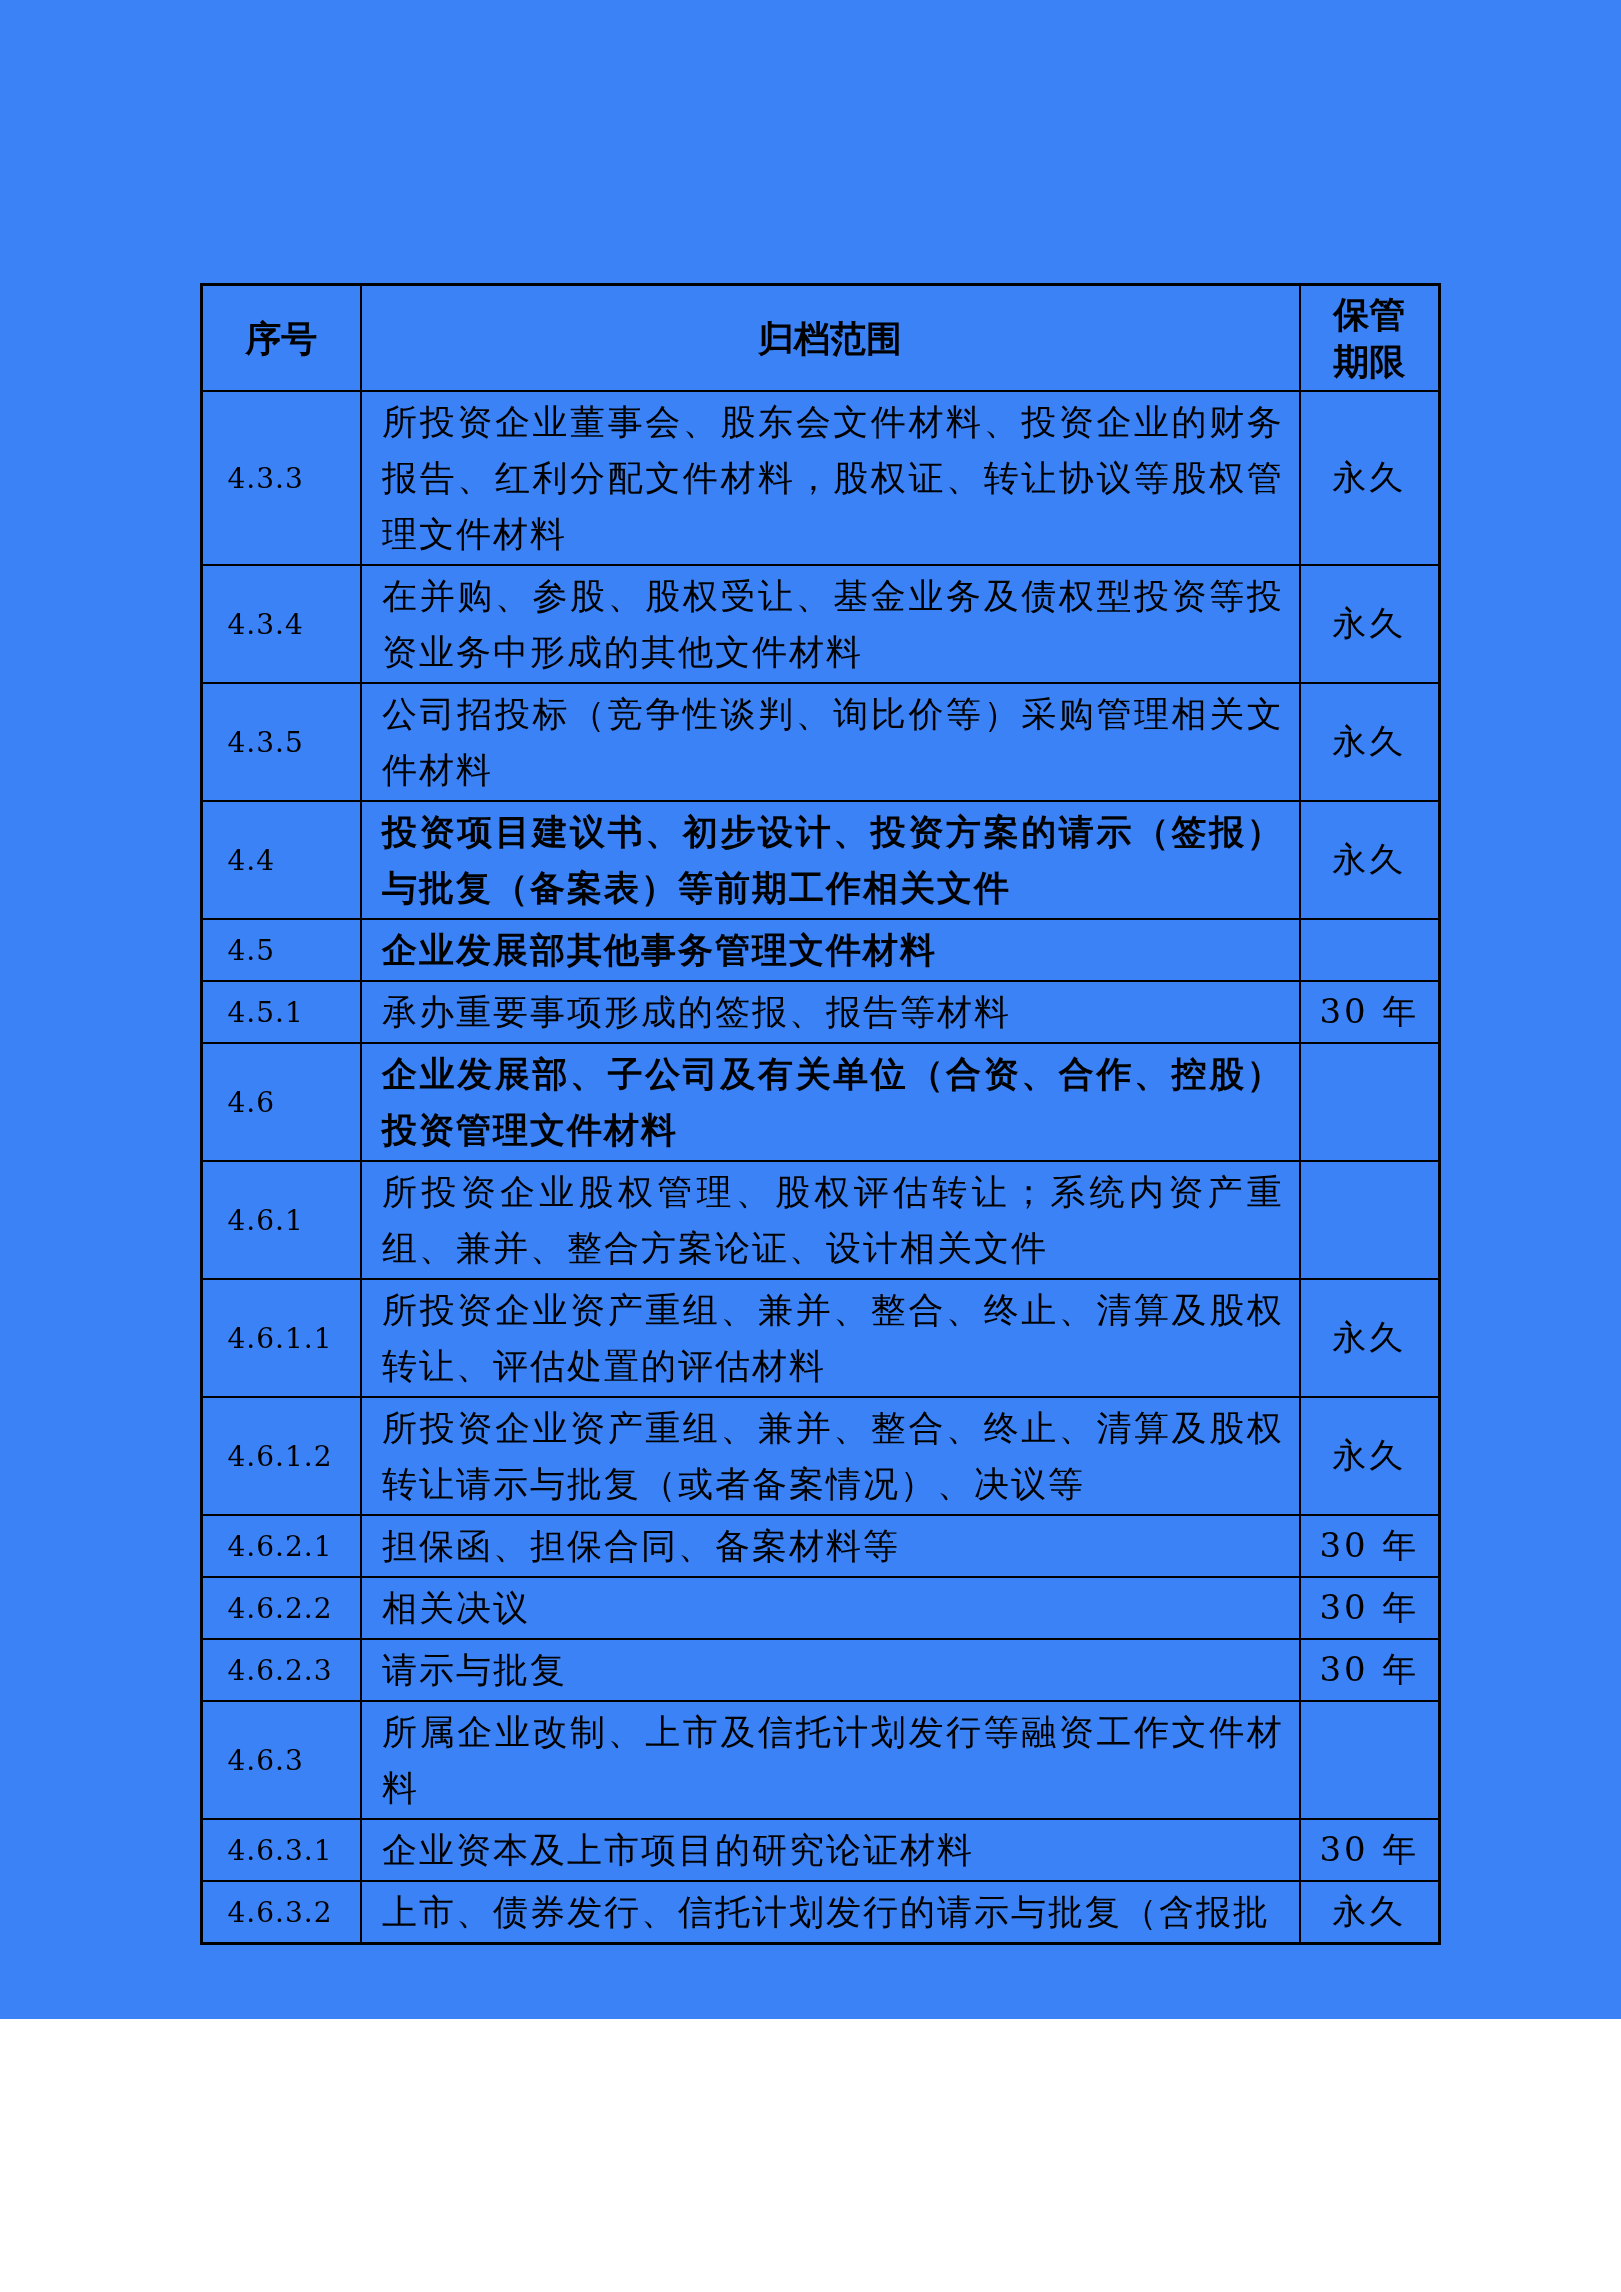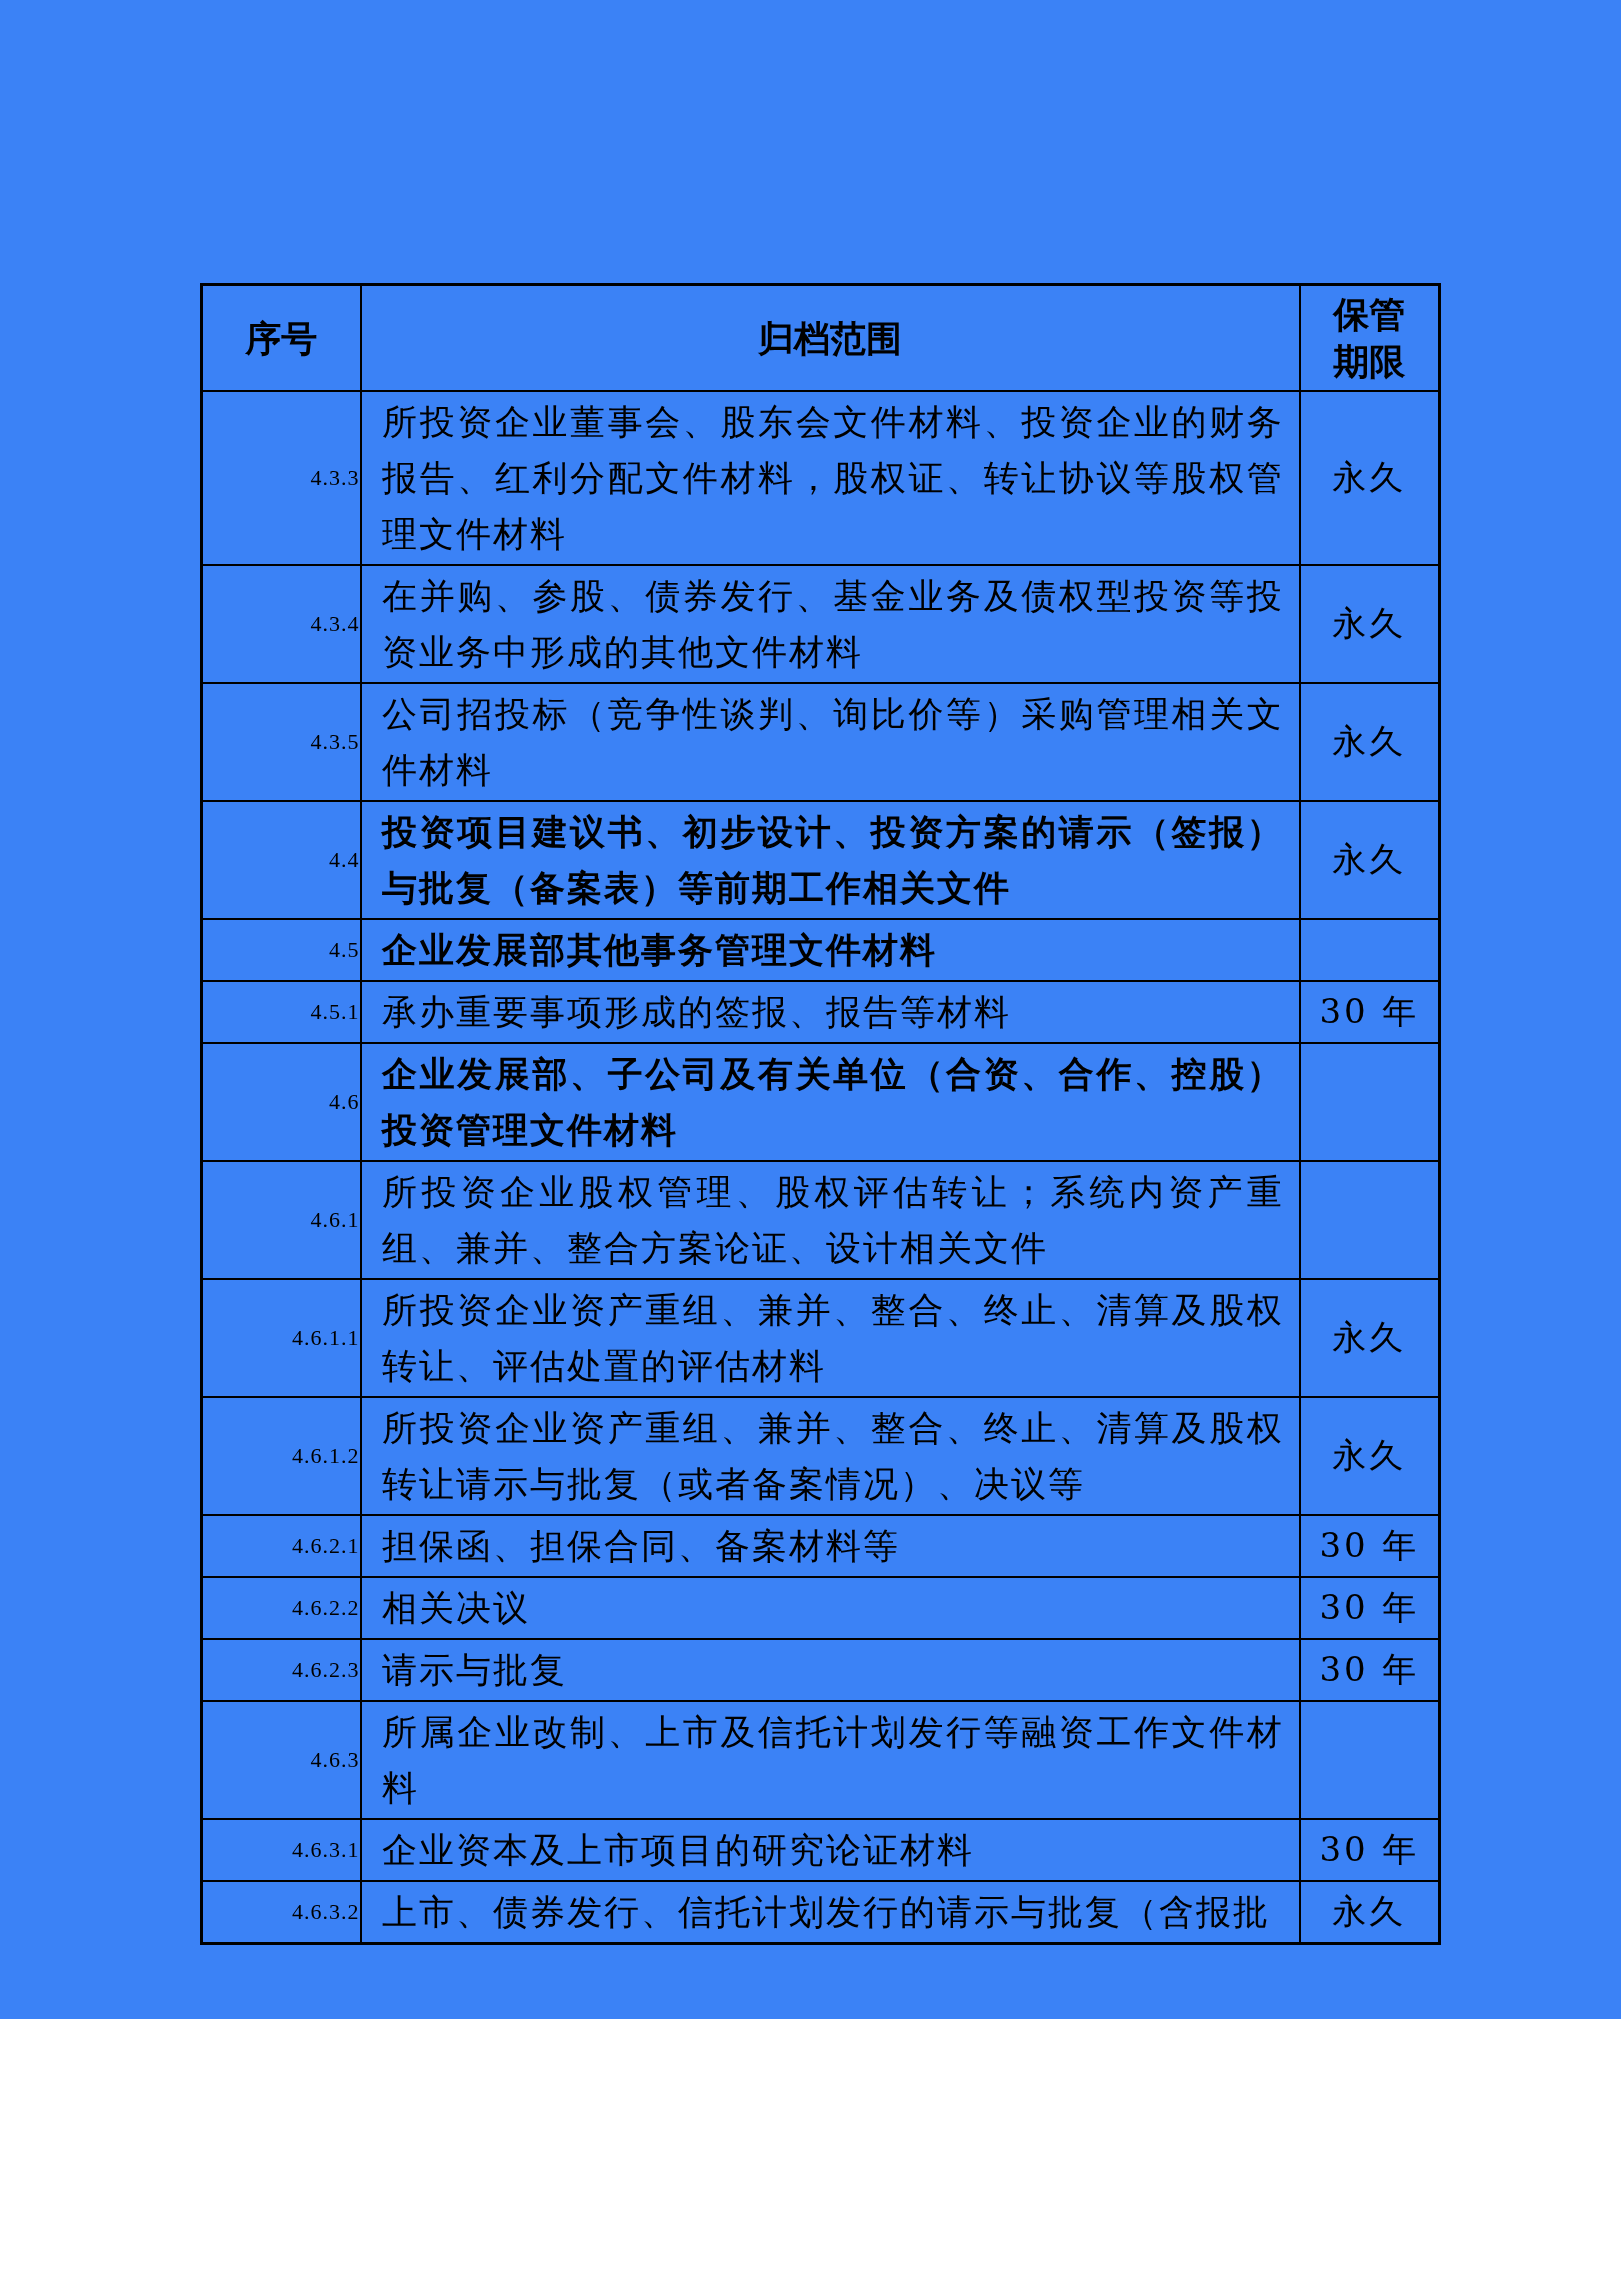--- a/index.html
+++ b/index.html
@@ -30,26 +30,25 @@
     font-weight: 700;
     font-size: 36px;
     text-align: center;
     vertical-align: middle;
     height: 104px;
     line-height: 49px;
     padding: 0;
   }
   th.h-ret { line-height: 47px; padding: 0 5px; }
   td.no {
-    font-size: 22px;
+    font-size: 28px;
     letter-spacing: 1px;
-    text-align: right;
+    text-align: left;
     vertical-align: middle;
     padding: 0 0 0 24.5px;
-    font-family: Liberation Serif, serif;
   }
   td.scope {
     font-size: 35px;
     letter-spacing: 2px;
     line-height: 56px;
     text-align: justify;
     vertical-align: middle;
     padding: 2px 14.7px 2px 20.6px;
     height: 56px;
     border-radius: 27px;
@@ -93,21 +92,21 @@
       </tr>
     </thead>
     <tbody>
         <tr>
           <td class="no">4.3.3</td>
           <td class="scope">所投资企业董事会、股东会文件材料、投资企业的财务报告、红利分配文件材料，股权证、转让协议等股权管理文件材料</td>
           <td class="ret">永久</td>
         </tr>
         <tr>
           <td class="no">4.3.4</td>
-          <td class="scope">在并购、参股、债券发行、基金业务及债权型投资等投资业务中形成的其他文件材料</td>
+          <td class="scope">在并购、参股、股权受让、基金业务及债权型投资等投资业务中形成的其他文件材料</td>
           <td class="ret">永久</td>
         </tr>
         <tr>
           <td class="no">4.3.5</td>
           <td class="scope">公司招投标（竞争性谈判、询比价等）采购管理相关文件材料</td>
           <td class="ret">永久</td>
         </tr>
         <tr>
           <td class="no">4.4</td>
           <td class="scope hei">投资项目建议书、初步设计、投资方案的请示（签报）与批复（备案表）等前期工作相关文件</td>

